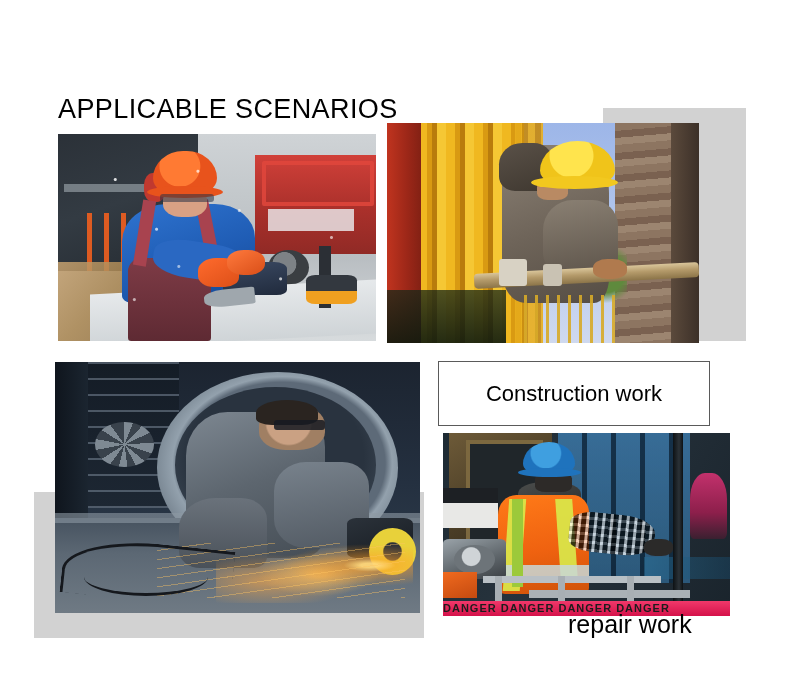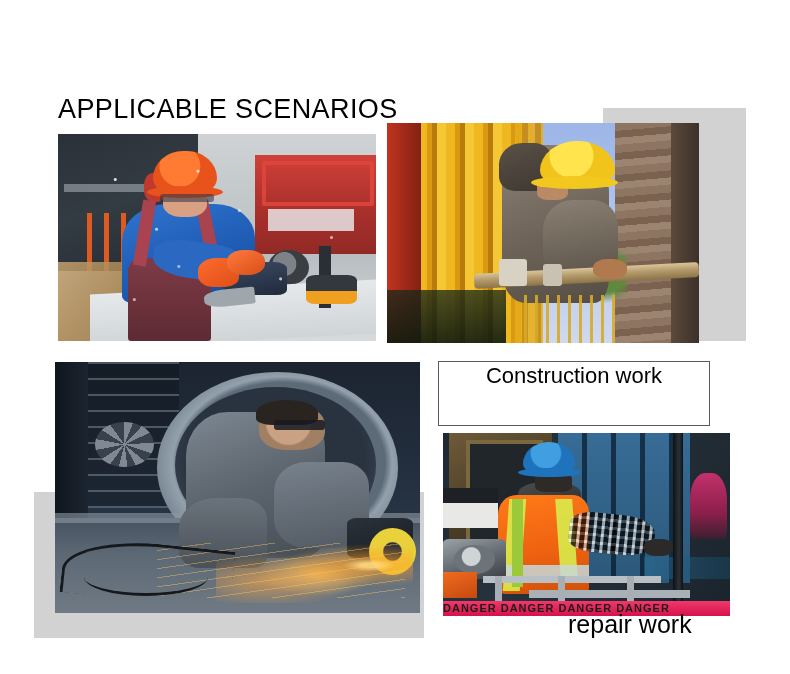--- a/index.html
+++ b/index.html
@@ -532,21 +532,21 @@
     position: absolute;
     left: 438px;
     top: 313px;
     width: 272px;
     height: 65px;
     border: 1px solid #5a5a5a;
     background: #ffffff;
     box-sizing: border-box;
     display: flex;
     flex-direction: row;
-    align-items: flex-start;
+    align-items: center;
     justify-content: center;
     z-index: 5;
   }
   #caption-box .cap-line {
     font-size: 22px;
     color: #000000;
     line-height: 28px;
     white-space: nowrap;
   }
 

